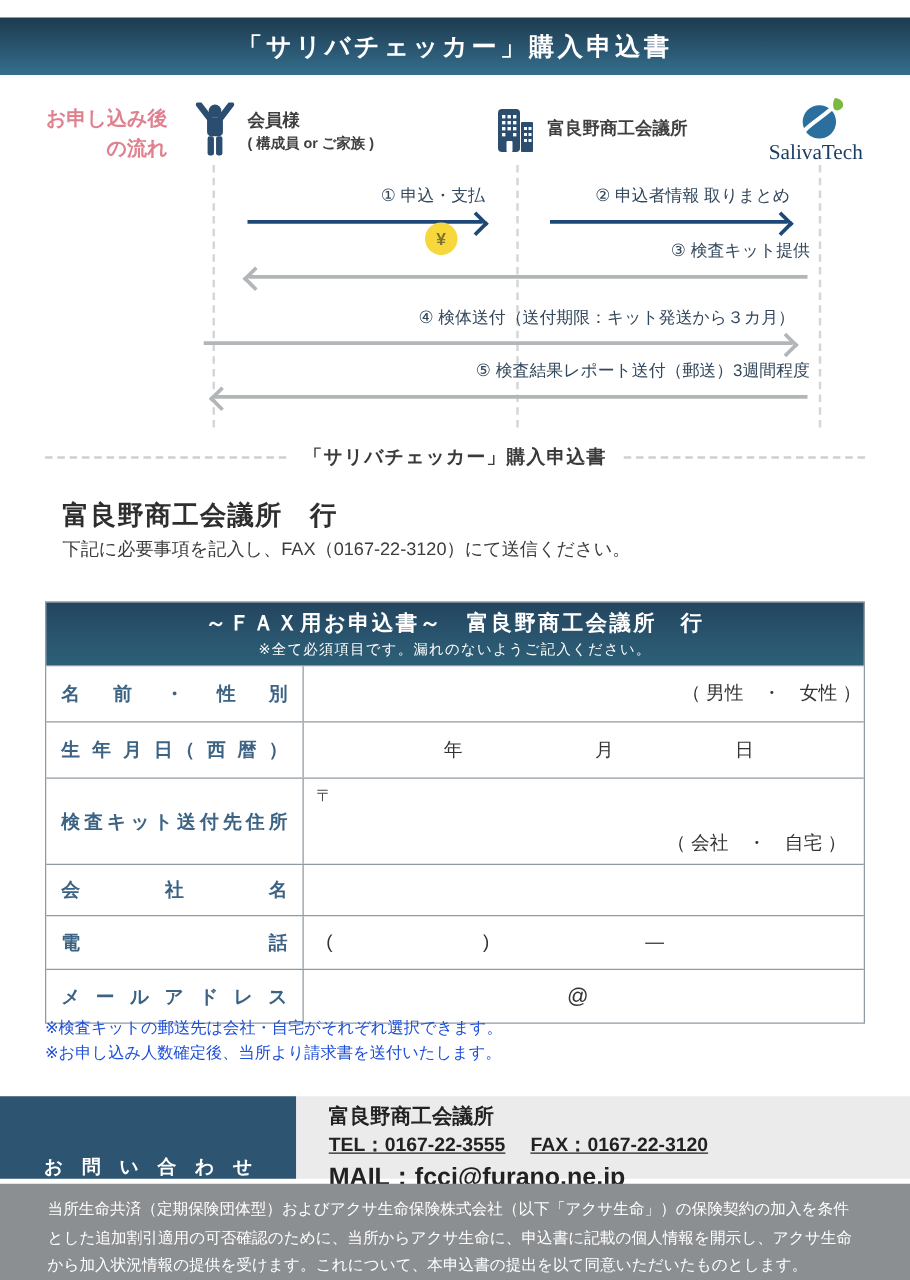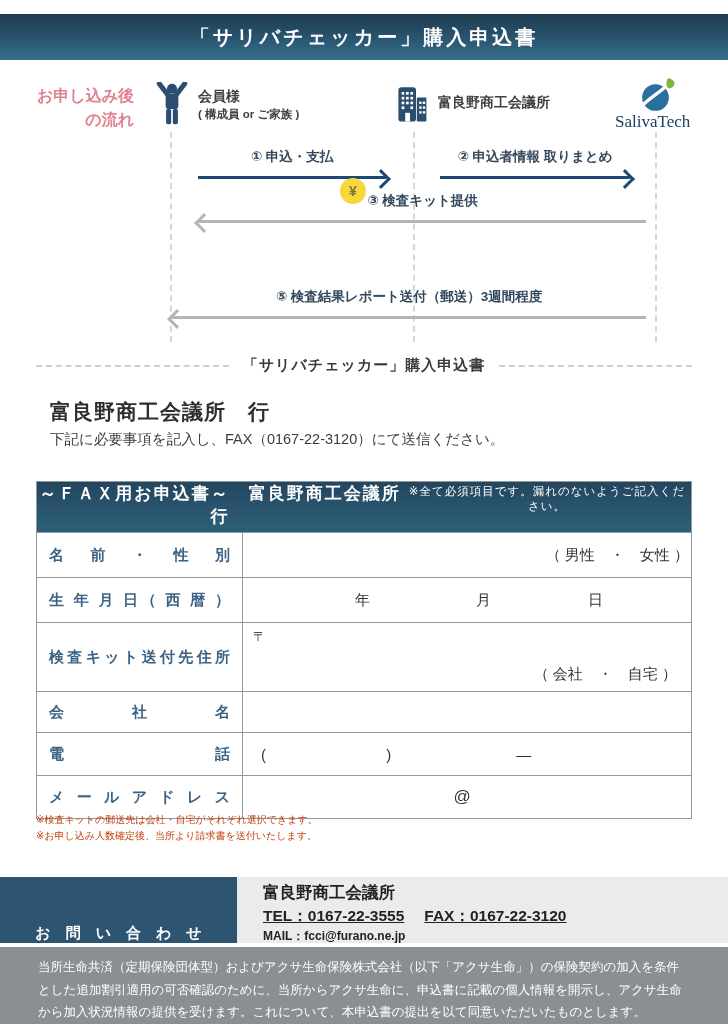--- a/index.html
+++ b/index.html
@@ -10,21 +10,21 @@
           background:linear-gradient(180deg,#1d3b4e 0%,#2a5671 55%,#35708c 100%);
           display:flex;align-items:center;justify-content:center;}
   .banner span{color:#fff;font-size:20px;font-weight:bold;letter-spacing:3px;}
   
   .flow-heading{position:absolute;left:30px;top:84px;width:104px;text-align:right;
                 color:#e0818f;font-weight:bold;font-size:16px;line-height:1.5;}
   .actor-label{position:absolute;font-weight:bold;font-size:14px;color:#3f3f3f;}
   .actor-sub{position:absolute;font-size:11.5px;color:#3f3f3f;font-weight:bold;}
   .vline{position:absolute;top:132px;height:210px;width:0;border-left:2px dashed #d6d6d6;}
   .step{position:absolute;text-align:center;}
-  .step-label{font-size:13.5px;font-weight:bold;color:#33485c;margin-bottom:4px;white-space:nowrap;}
+  .step-label{font-size:13.5px;font-weight:normal;color:#33485c;margin-bottom:4px;white-space:nowrap;text-align:right;}
   .arrow{position:relative;height:16px;}
   .arrow .line{position:absolute;top:6px;height:3px;left:2px;right:2px;}
   .arrow.navy .line{background:#1e4976;}
   .arrow.gray .line{background:#b3b6b8;}
   .arrow .head{position:absolute;width:11px;height:11px;top:2px;}
   .arrow.right .head{right:0;border-top:3px solid;border-right:3px solid;transform:rotate(45deg);}
   .arrow.left .head{left:0;border-top:3px solid;border-left:3px solid;transform:rotate(-45deg);}
   .arrow.navy .head{color:#1e4976;border-color:#1e4976;}
   .arrow.gray .head{color:#b3b6b8;border-color:#b3b6b8;}
   .coin{position:absolute;right:22px;top:8px;width:26px;height:26px;border-radius:50%;
@@ -35,44 +35,44 @@
   
   .divider{position:absolute;left:36px;top:356px;width:656px;display:flex;align-items:center;gap:14px;}
   .divider .dash{flex:1;border-top:2px dashed #cfcfcf;height:0;}
   .divider .txt{font-size:15px;font-weight:bold;color:#3a3a3a;letter-spacing:1px;white-space:nowrap;}
   
   .addressee{position:absolute;left:50px;top:398px;font-size:21px;font-weight:bold;color:#2e2e2e;letter-spacing:1px;}
   .instruction{position:absolute;left:50px;top:430px;font-size:14.5px;color:#3c3c3c;}
   
   .formtable{position:absolute;left:36px;top:481px;width:656px;border:1px solid #8e9aa0;box-sizing:border-box;}
   .thead{height:50px;background:linear-gradient(180deg,#24455e 0%,#2a5670 60%,#2d6076 100%);
-         color:#fff;text-align:center;display:flex;flex-direction:row;justify-content:center;}
+         color:#fff;text-align:center;display:flex;flex-direction:column;justify-content:center;}
   .thead .t1{font-size:17px;font-weight:bold;letter-spacing:2px;}
   .thead .t2{font-size:11.5px;letter-spacing:1px;margin-top:2px;}
   .frow{display:flex;border-top:1px solid #8e9aa0;}
   .fcell-l{width:206px;box-sizing:border-box;border-right:1px solid #8e9aa0;
            padding:0 12px;display:flex;align-items:center;}
   .fcell-l span{display:block;width:100%;color:#3c6384;font-weight:bold;font-size:15px;
                 text-align:justify;text-align-last:justify;}
   .fcell-r{flex:1;position:relative;font-size:15px;color:#333;}
   .r44{height:44px;} .r68{height:68px;} .r40{height:40px;} .r42{height:42px;}
   .opt-right{position:absolute;right:2px;top:50%;transform:translateY(-50%);white-space:nowrap;}
   .opt-bottom{position:absolute;right:14px;bottom:7px;white-space:nowrap;}
   .postal{position:absolute;left:10px;top:5px;font-size:13px;color:#4a4a4a;}
   .pos{position:absolute;top:50%;transform:translateY(-50%);}
   
-  .notes{position:absolute;left:36px;top:812px;font-size:10px;color:#c2410c;line-height:1.55;}
+  .notes{position:absolute;left:36px;top:812px;font-size:13px;color:#1d4ed8;line-height:1.55;}
   
   .footer{position:absolute;left:0;top:877px;width:728px;height:66px;display:flex;}
   .footer-box{width:237px;background:#2d5470;display:flex;align-items:flex-end;justify-content:center;}
   .footer-box span{color:#fff;font-size:15px;font-weight:bold;}
   .footer-contact{flex:1;background:#ebebeb;padding:5px 0 0 26px;box-sizing:border-box;}
   .org{font-size:16.5px;font-weight:bold;color:#222;}
   .telfax{font-size:15.5px;color:#222;font-weight:bold;margin-top:2px;display:flex;gap:20px;text-decoration:underline;}
-  .mailline{font-size:12px;color:#222;font-weight:bold;margin-top:1px;}
+  .mailline{font-size:20px;color:#222;font-weight:bold;margin-top:1px;}
   
   .disclaimer{position:absolute;left:0;top:947px;width:728px;height:77px;background:#8c8f91;box-sizing:border-box;
               padding:9px 38px 0 38px;color:#fff;font-size:12.5px;line-height:1.8;}
 </style>
 </head>
 <body>
 
 <div class="page">
 
   <div class="banner">
@@ -150,20 +150,27 @@
   </div>
 
   <div class="step" style="left:197px;top:192px;width:451px;">
     <div class="step-label">③ 検査キット提供</div>
     <div class="arrow gray left">
       <span class="line"></span>
       <span class="head"></span>
     </div>
   </div>
 
+  <div class="step" style="left:161px;top:245px;width:475px;">
+    <div class="step-label">④ 検体送付（送付期限：キット発送から３カ月）</div>
+    <div class="arrow gray right">
+      <span class="line"></span>
+      <span class="head"></span>
+    </div>
+  </div>
 
   <div class="step" style="left:170px;top:288px;width:478px;">
     <div class="step-label">⑤ 検査結果レポート送付（郵送）3週間程度</div>
     <div class="arrow gray left">
       <span class="line"></span>
       <span class="head"></span>
     </div>
   </div>
 
   <div class="divider">

